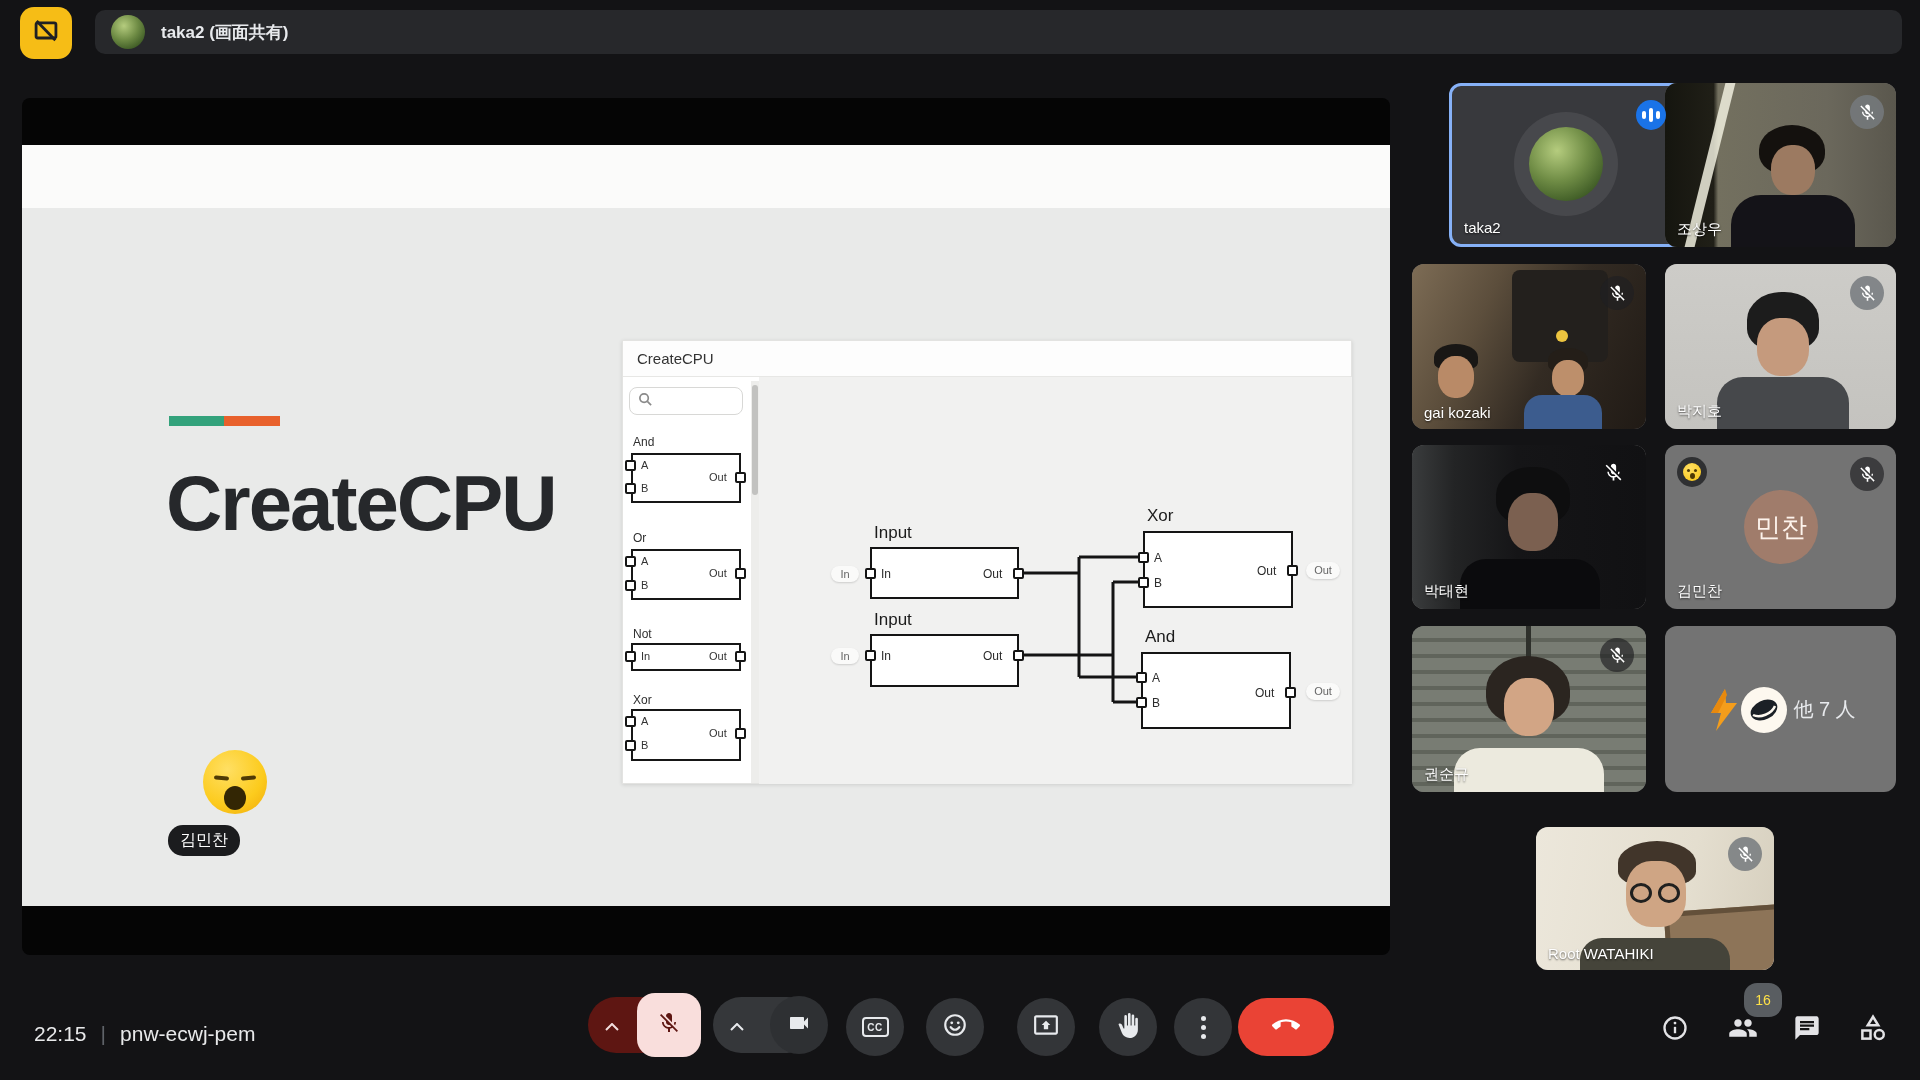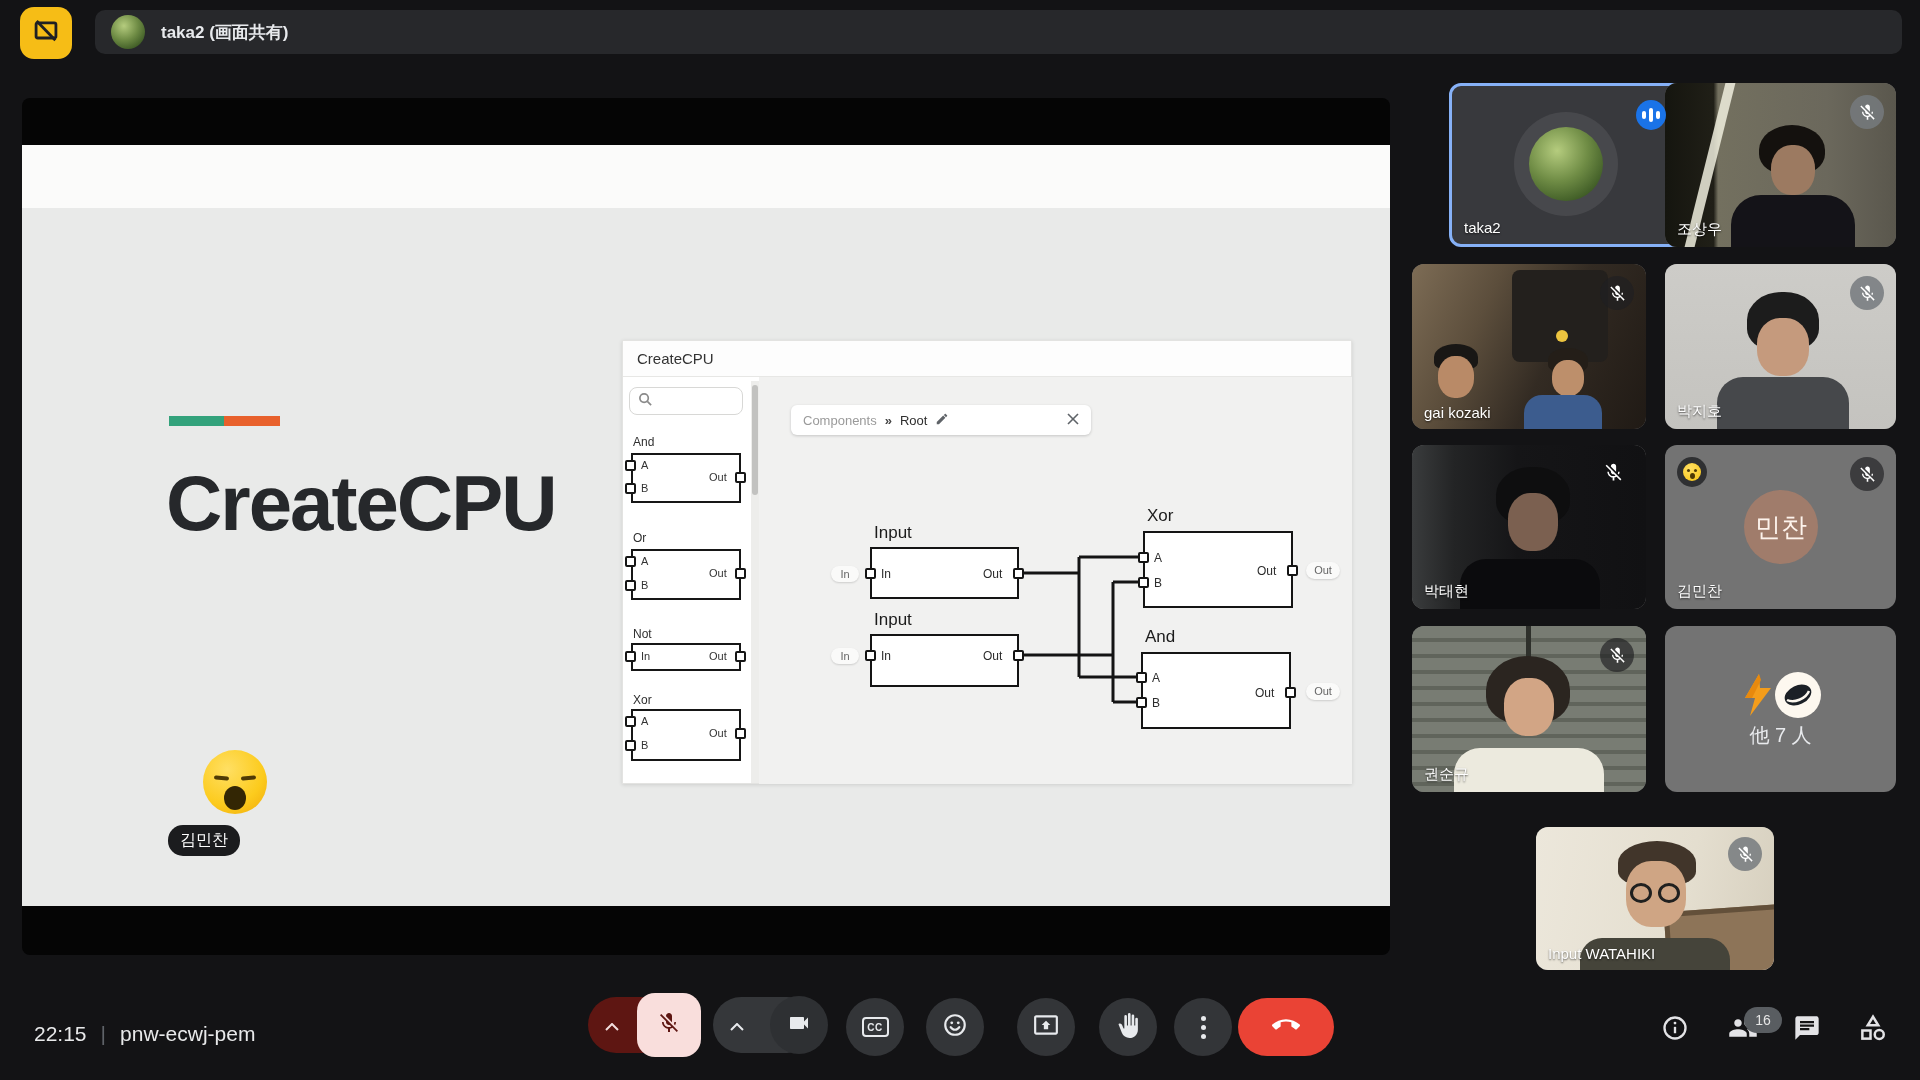--- a/index.html
+++ b/index.html
@@ -143,40 +143,40 @@
 
   .v-yuto { background:linear-gradient(100deg,#ece7db 0%,#e4decf 62%,#d6cfbe 100%); }
   .v-yuto .board { position:absolute; right:-12px; bottom:-10px; width:120px; height:72px; background:#8d7458;
     border:5px solid #63503a; transform:rotate(-4deg); }
   .v-yuto .hair { left:82px; top:14px; width:78px; height:44px; background:#41352a; border-radius:50% 50% 30% 30%; }
   .v-yuto .face { left:90px; top:34px; width:60px; height:66px; background:#cfa584; border-radius:42%; }
   .v-yuto .gl { position:absolute; width:22px; height:20px; border:3px solid #20201f; border-radius:50%; top:56px; }
   .v-yuto .gl.l { left:94px; } .v-yuto .gl.r { left:122px; }
   .v-yuto .torso { left:44px; bottom:0; width:150px; height:32px; background:#45443a; border-radius:22px 22px 0 0; }
 
-  .overflow-tile { display:flex; flex-direction:column; align-items:center; justify-content:center; gap:4px; }
+  .overflow-tile { display:flex; flex-direction:row; align-items:center; justify-content:center; gap:4px; }
   .ov-icons { position:relative; width:84px; height:48px; }
   .ov-label { font-size:20px; color:#e8eaed; }
 
   
   .bb-left { position:absolute; left:34px; top:1022px; display:flex; align-items:center; gap:14px;
     font-size:21px; color:#e8e9ea; }
   .bb-div { color:#5f6368; font-weight:100; }
   .cbtn { position:absolute; top:998px; width:58px; height:58px; border-radius:50%; background:#333538;
     display:flex; align-items:center; justify-content:center; }
   .combo { position:absolute; top:993px; height:64px; }
   .combo .pill { position:absolute; top:4px; left:0; height:56px; border-radius:28px; }
   .combo .chev { position:absolute; top:24px; left:17px; }
   .combo .main { position:absolute; top:0; right:0; width:64px; height:64px; border-radius:18px;
     display:flex; align-items:center; justify-content:center; }
   .endcall { position:absolute; left:1238px; top:998px; width:96px; height:58px; border-radius:29px;
     background:#ea4335; display:flex; align-items:center; justify-content:center; }
   .rc { position:absolute; top:1013px; width:34px; height:34px; display:flex; align-items:center; justify-content:center; }
-  .count-badge { position:absolute; left:1744px; top:983px; width:38px; height:26px; border-radius:13px;
-    background:#595d61; font-size:14px; color:#e5e5e5; display:flex; align-items:center; justify-content:center; z-index:3;margin-top:24px; }
+  .count-badge { position:absolute; left:1744px; top:983px; width:38px; height:34px; border-radius:13px;
+    background:#595d61; font-size:14px; color:#fde047; display:flex; align-items:center; justify-content:center; z-index:3; }
   .ccbox { width:27px; height:20px; border:2px solid #e8eaed; border-radius:4px; font-size:10px; font-weight:bold;
     color:#e8eaed; display:flex; align-items:center; justify-content:center; letter-spacing:.5px; }
   .dots3 { display:flex; flex-direction:column; gap:4px; }
   .dots3 i { width:5px; height:5px; border-radius:50%; background:#e8eaed; }
 </style>
 </head>
 <body>
 
 <svg width="0" height="0" style="position:absolute">
   <defs>
@@ -261,37 +261,20 @@
 
     <div class="comp-label" style="left:10px; top:352px;">Xor</div>
     <div class="comp-box" style="left:8px; top:368px; height:52px;"></div>
     <div class="portsq" style="left:2px; top:375px;"></div>
     <div class="portsq" style="left:2px; top:399px;"></div>
     <div class="portsq" style="left:112px; top:387px;"></div>
     <div class="portlabel" style="left:18px; top:374px;">A</div>
     <div class="portlabel" style="left:18px; top:398px;">B</div>
     <div class="portlabel" style="left:86px; top:386px;">Out</div>
 
-    <div class="crumb">
-      <span class="parent">Components</span>
-      <span class="sep">»</span>
-      <span class="cur">Root</span>
-      <span>
-        <svg width="14" height="14" viewBox="0 0 24 24">
-            <path fill="#5f6368" d="M3 17.25V21h3.75L17.81 9.94l-3.75-3.75L3 17.25zM20.71 7.04c.39-.39.39-1.02 0-1.41l-2.34-2.34c-.39-.39-1.02-.39-1.41 0l-1.83 1.83 3.75 3.75 1.87-1.83z"></path>
-          </svg>
-      </span>
-      <span class="spacer"></span>
-      <span>
-        <svg width="12" height="12" viewBox="0 0 12 12">
-            <line x1="1" y1="1" x2="11" y2="11" stroke="#5f6368" stroke-width="1.6"></line>
-            <line x1="11" y1="1" x2="1" y2="11" stroke="#5f6368" stroke-width="1.6"></line>
-          </svg>
-      </span>
-    </div>
 
     <svg class="abs" style="left:0;top:0; pointer-events:none;" width="730" height="444">
       <path d="M396 232 H456 M456 216 V336 M456 216 H520 M456 336 H518" stroke="#141414" stroke-width="3" fill="none"></path>
       <path d="M396 314 H490 M490 241 V361 M490 241 H520 M490 361 H518" stroke="#141414" stroke-width="3" fill="none"></path>
     </svg>
 
     <div class="node-label" style="left:251px; top:182px;">Input</div>
     <div class="node-box" style="left:247px; top:206px; width:149px; height:52px;"></div>
     <div class="nport" style="left:242px; top:227px;"></div>
     <div class="nport" style="left:390px; top:227px;"></div>
@@ -457,21 +440,21 @@
       <div class="face"></div>
     <div class="gl l"></div>
       <div class="gl r"></div>
       <div class="torso"></div>
   </div>
   <div class="micbadge mb-gray" style="right:12px; top:10px;">
     <svg width="19" height="19" viewBox="0 0 24 24">
         <use href="#micoff"></use>
       </svg>
   </div>
-  <div class="tname">Input WATAHIKI</div>
+  <div class="tname">Root WATAHIKI</div>
 </div>
 
 <div class="bb-left">
   <span>22:15</span>
   <span class="bb-div">|</span>
   <span>pnw-ecwj-pem</span>
 </div>
 
 <div class="combo" style="left:588px; width:113px;">
   <div class="pill" style="width:100px; background:#5e1612;"></div>

